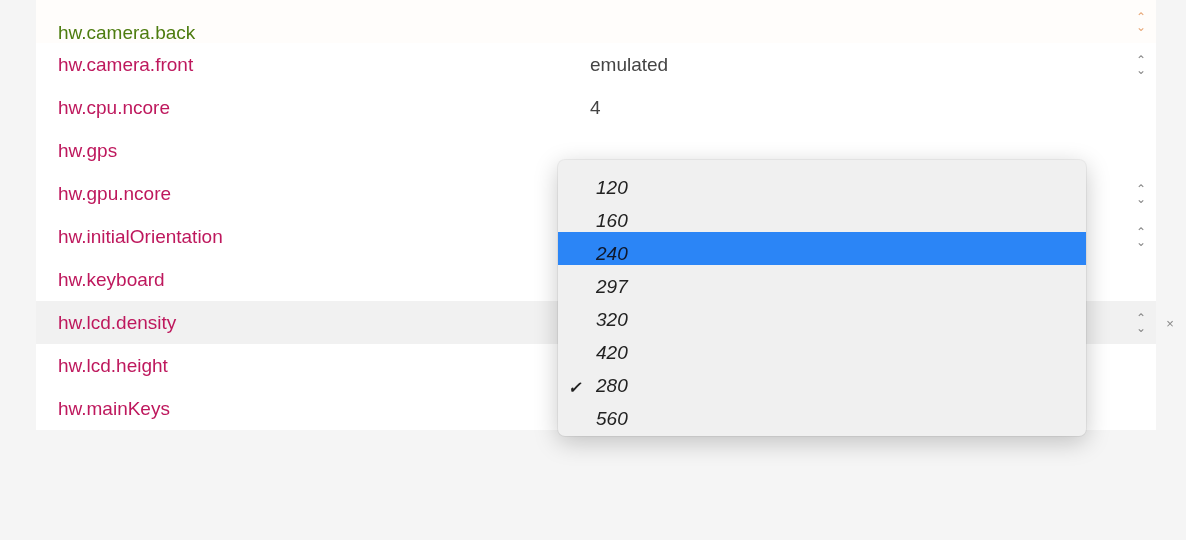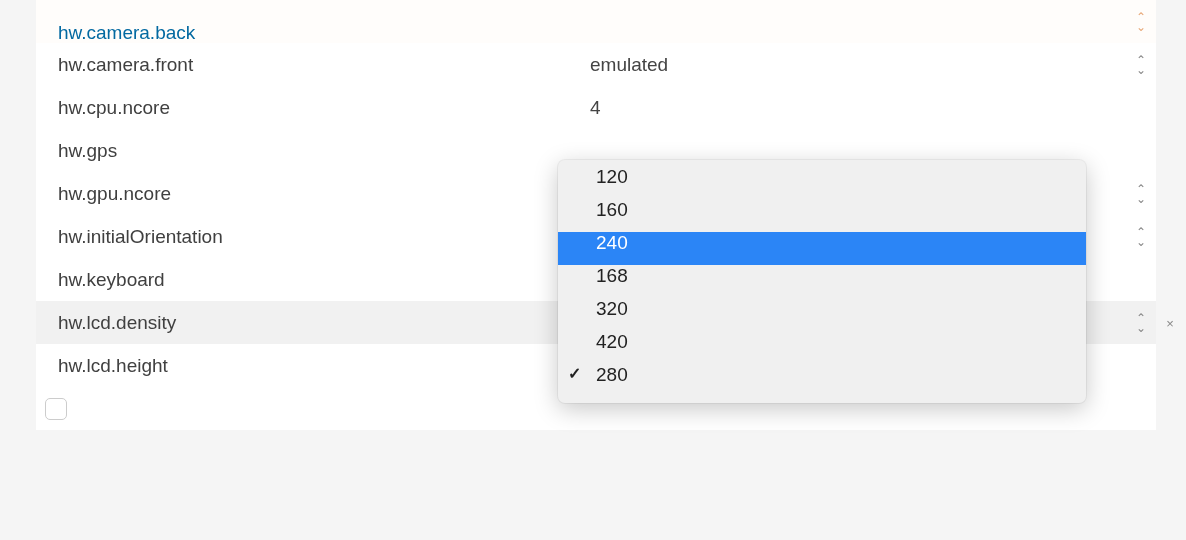--- a/index.html
+++ b/index.html
@@ -26,37 +26,37 @@
     }
     .row {
       display: flex;
       align-items: center;
       height: 43px;
       position: relative;
     }
     .row-label {
       flex: 0 0 542px;
       padding-left: 22px;
-      color: #404040;
+      color: #be185d;
       display: flex;
       align-items: center;
     }
     .row-value {
       flex: 1;
       padding-left: 12px;
       padding-right: 30px;
       color: #444;
       display: flex;
       position: relative;
     }
     .row-camera-back {
       background: #fffdfb;
     }
     .row-camera-back .row-label {
-      color: #0369a1;
+      color: #4d7c0f;
       margin-top: 22px;
     }
     .row-density {
       background: #f1f1f1;
     }
     .stepper {
       position: absolute;
       right: 10px;
       top: 50%;
       transform: translateY(-50%);
@@ -100,29 +100,30 @@
       width: 528px;
       background: #f0f0f0;
       border-radius: 7px;
       box-shadow: 0 6px 24px rgba(0,0,0,0.22), 0 0 0 1px rgba(0,0,0,0.05);
       padding: 6px 0;
       z-index: 100;
     }
     .dropdown-item {
       height: 33px;
       display: flex;
-      align-items: flex-start;
+      align-items: flex-end;
       padding-left: 38px;
       position: relative;
       color: #222;
       font-size: 19px;
+      font-style: italic;
     }
     .dropdown-item.highlighted {
       background: #2b85f6;
-      color: #ffffff;
+      color: #0f172a;
     }
     .dropdown-item .check {
       position: absolute;
       left: 10px;
       font-size: 16px;
       font-weight: bold;
     }
   </style>
 </head>
 <body>
@@ -200,43 +201,47 @@
     </div>
   </div>
 
   <div class="row">
     <div class="row-label">hw.lcd.height</div>
     <div class="row-value"></div>
   </div>
 
 
   <div class="row">
+    <div class="row-label">hw.mainKeys</div>
     <div class="row-value">
       <span class="checkbox"></span>
     </div>
   </div>
 
 </div>
 
 <div class="dropdown">
   <div class="dropdown-item">
     <span>120</span>
   </div>
   <div class="dropdown-item">
     <span>160</span>
   </div>
   <div class="dropdown-item highlighted">
     <span>240</span>
   </div>
   <div class="dropdown-item">
-    <span>168</span>
+    <span>297</span>
   </div>
   <div class="dropdown-item">
     <span>320</span>
   </div>
   <div class="dropdown-item">
     <span>420</span>
   </div>
   <div class="dropdown-item">
     <span class="check">✓</span>
     <span>280</span>
   </div>
+  <div class="dropdown-item">
+    <span>560</span>
+  </div>
 </div>
 
 </body></html>

